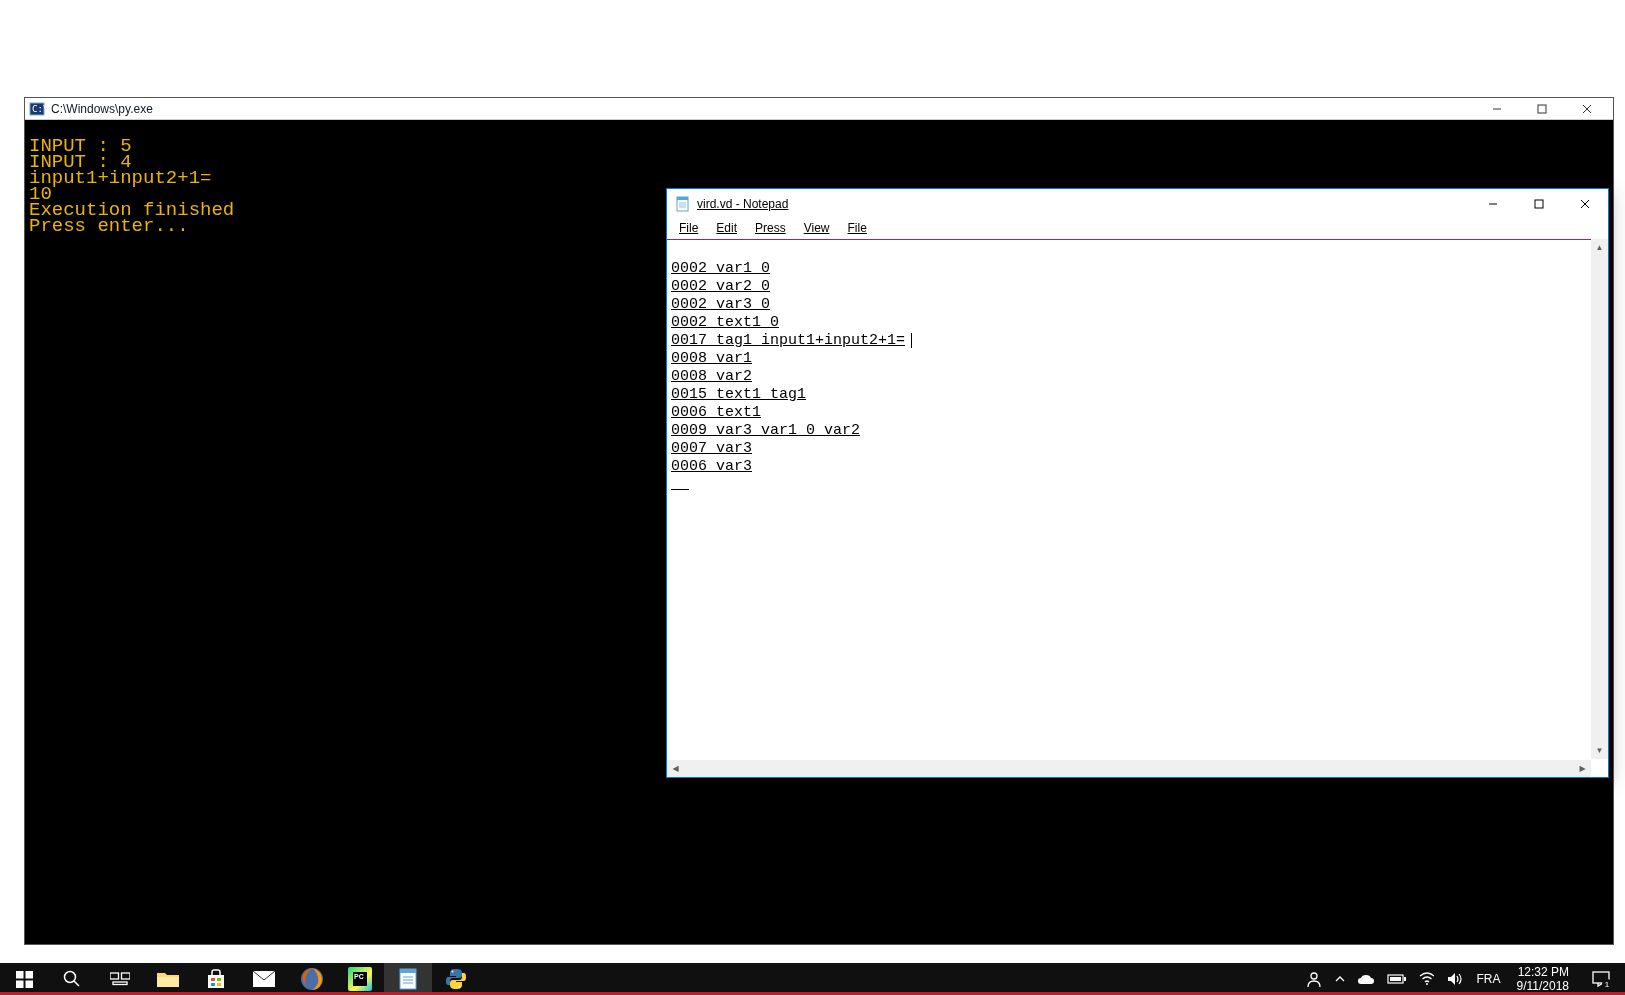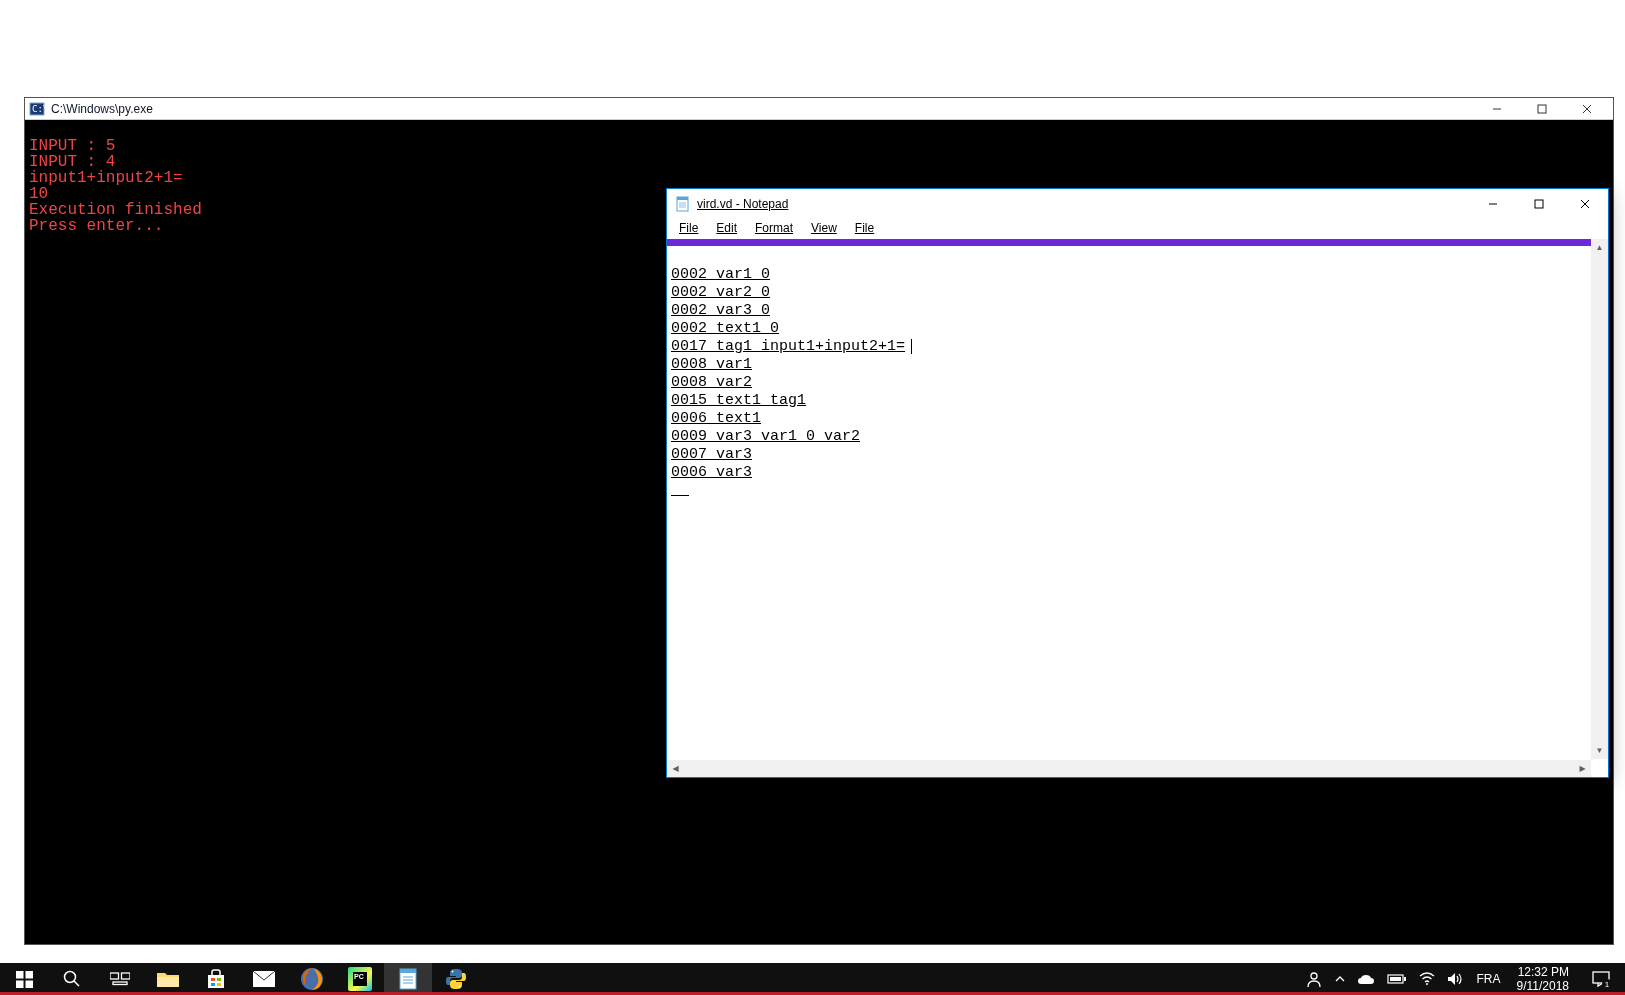--- a/index.html
+++ b/index.html
@@ -53,23 +53,23 @@
       height: 20px;
       display: flex;
       align-items: center;
       justify-content: center;
       font-size: 10px;
       color: #333;
     }
     .console-content {
       padding: 2px 4px;
       font-family: Consolas, 'Courier New', monospace;
-      font-size: 16px;
+      font-size: 19px;
       line-height: 16px;
-      color: #ef4444;
+      color: #eab308;
       white-space: pre;
     }
 
     
     .notepad-window {
       position: absolute;
       left: 666px;
       top: 188px;
       width: 943px;
       height: 590px;
@@ -123,21 +123,21 @@
 
     .notepad-content {
       flex: 1;
       padding: 2px 4px;
       font-family: Consolas, 'Courier New', monospace;
       font-size: 15px;
       line-height: 18px;
       white-space: pre;
       overflow: hidden;
       position: relative;
-      border-top: 7px solid #6d28d9;
+      border-top: 1px solid #6d28d9;
     }
     .text-cursor {
       display: inline-block;
       width: 1px;
       height: 15px;
       background: #000;
       vertical-align: middle;
       margin-left: 6px;
     }
     .notepad-scroll {
@@ -338,21 +338,21 @@
         <svg width="10" height="10">
             <line x1="1" y1="1" x2="9" y2="9" stroke="#000" stroke-width="1"></line>
             <line x1="9" y1="1" x2="1" y2="9" stroke="#000" stroke-width="1"></line>
           </svg>
       </div>
     </div>
   </div>
   <div class="notepad-menubar">
     <div class="menu-item">File</div>
     <div class="menu-item">Edit</div>
-    <div class="menu-item">Format</div>
+    <div class="menu-item">Press</div>
     <div class="menu-item">View</div>
     <div class="menu-item">File</div>
   </div>
   <div class="notepad-content">
 <span>0002 var1 0</span>
 <span>0002 var2 0</span>
 <span>0002 var3 0</span>
 <span>0002 text1 0</span>
 <span>0017 tag1 input1+input2+1=</span><span class="text-cursor"></span>
 <span>0008 var1</span>

